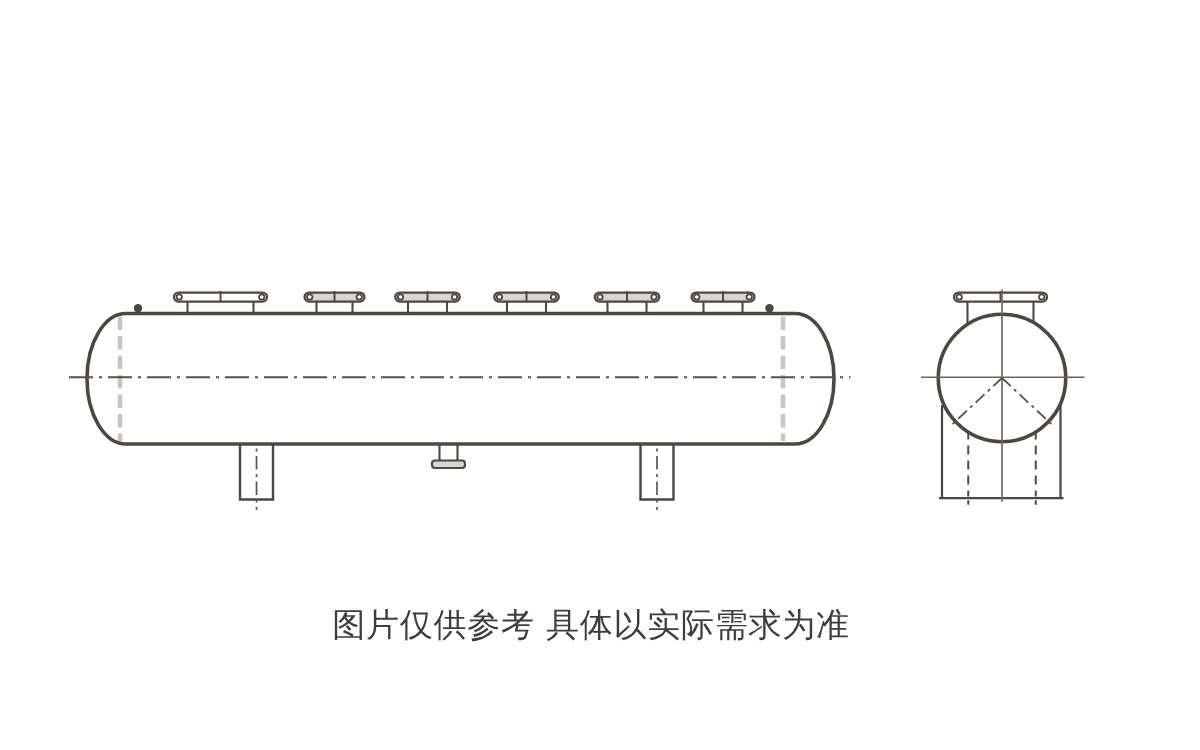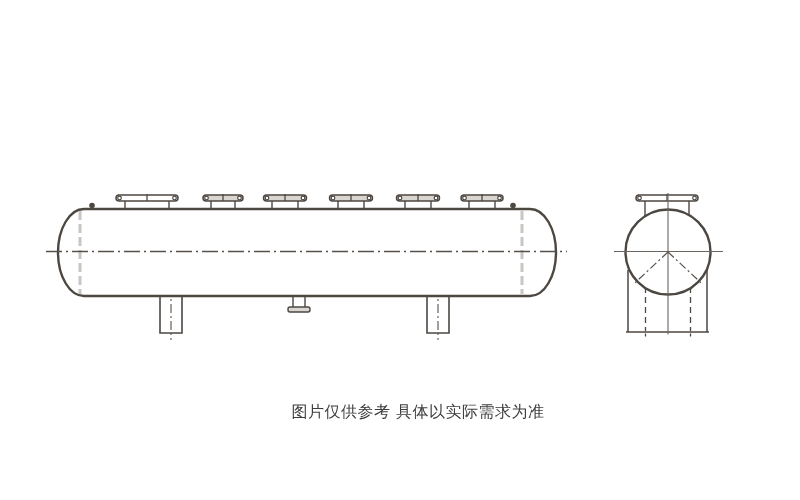--- a/index.html
+++ b/index.html
@@ -2,22 +2,22 @@
 <html><head>
 <meta charset="utf-8">
 <style>
   html,body{margin:0;padding:0;background:#ffffff;}
   .canvas{
     position:relative;width:800px;height:500px;background:#ffffff;
     overflow:hidden;font-family:"DejaVu Sans","Liberation Sans",sans-serif;
   }
   #drawing{position:absolute;left:0;top:0;}
   .caption{
-    position:absolute;top:402px;left:418px;transform:translateX(-50%);
-    white-space:nowrap;font-size:16px;letter-spacing:0.5px;color:#3d3d3d;
+    position:absolute;top:402px;left:394px;transform:translateX(-50%);
+    white-space:nowrap;font-size:22px;letter-spacing:0.5px;color:#3d3d3d;
   }
 </style>
 </head>
 <body>
 
 <div class="canvas">
   <svg id="drawing" width="800" height="500" viewBox="0 0 800 500">
       <path d="M160 296 V333 H182 V296" fill="none" stroke="#4d4742" stroke-width="1.6"></path>
       <line x1="171" y1="287" x2="171" y2="340" stroke="#57514c" stroke-width="1.1" stroke-dasharray="9 3 2 3"></line>
       <path d="M427 296 V333 H449 V296" fill="none" stroke="#4d4742" stroke-width="1.6"></path>

